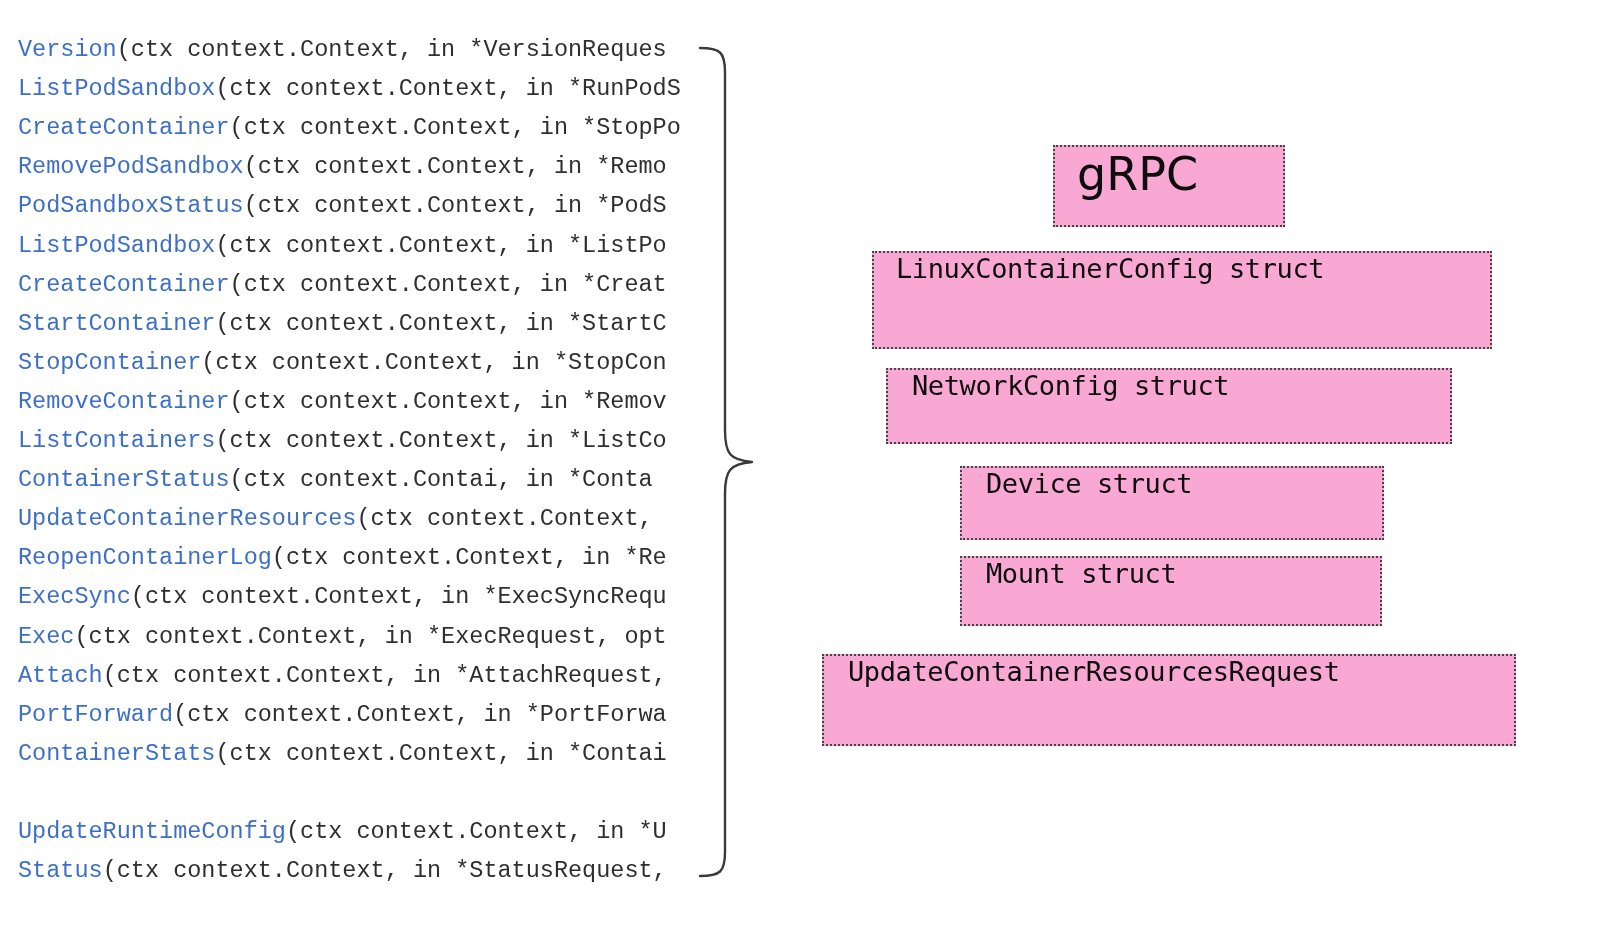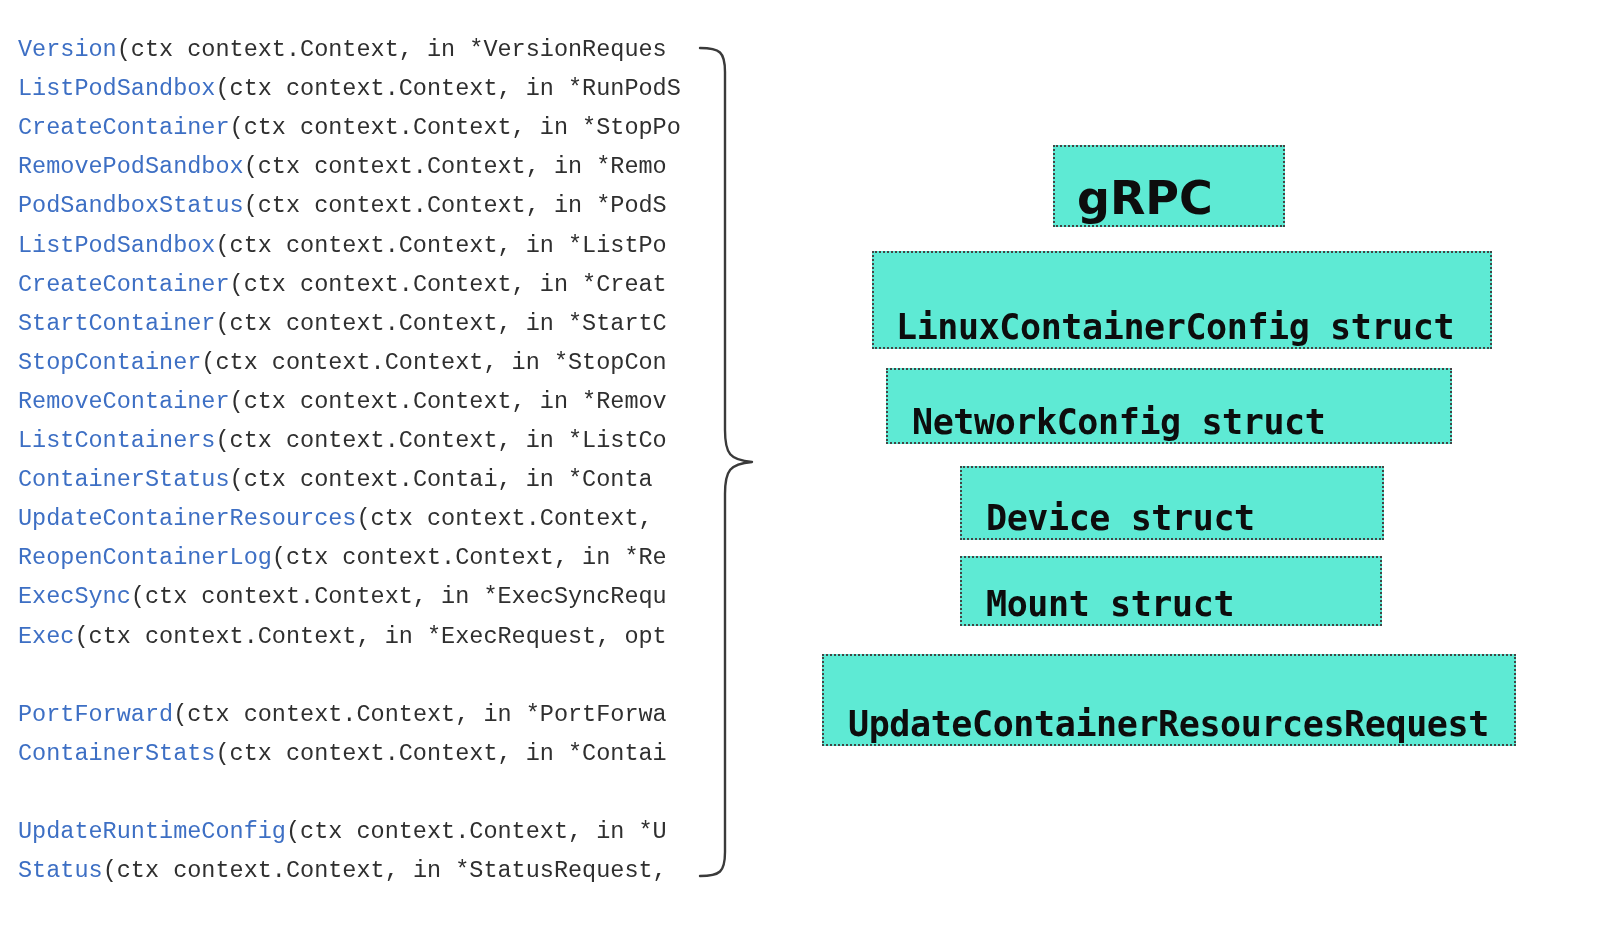--- a/index.html
+++ b/index.html
@@ -55,33 +55,32 @@
     width: 100px;
     height: 870px;
     pointer-events: none;
   }
 
   
   .dbox {
     position: absolute;
     box-sizing: border-box;
     border: 2px dotted #444444;
-    background: #5eead4;
+    background: #f9a8d4;
     display: flex;
-    align-items: flex-end;
-    font-weight: bold;
+    align-items: flex-start;
   }
   .dbox .dlabel {
     display: block;
     white-space: pre;
     color: #0d0d0d;
   }
   .mono .dlabel {
     font-family: "DejaVu Sans Mono", monospace;
-    font-size: 35px;
+    font-size: 27px;
     letter-spacing: -0.4px;
   }
   .sans .dlabel {
     font-family: "DejaVu Sans", sans-serif;
     font-size: 46px;
     letter-spacing: 0px;
   }
 
   #box-grpc  { left: 1053px; top: 145px; width: 232px; height: 82px; padding-left: 22px; }
   #box-linux { left: 872px;  top: 251px; width: 620px; height: 98px; padding-left: 0px; }
@@ -106,20 +105,21 @@
       <div class="code-line" style="top: 272.6px;"><span class="fn">CreateContainer</span><span class="rest">(ctx context.Context, in *Creat</span></div>
       <div class="code-line" style="top: 311.7px;"><span class="fn">StartContainer</span><span class="rest">(ctx context.Context, in *StartC</span></div>
       <div class="code-line" style="top: 350.8px;"><span class="fn">StopContainer</span><span class="rest">(ctx context.Context, in *StopCon</span></div>
       <div class="code-line" style="top: 389.9px;"><span class="fn">RemoveContainer</span><span class="rest">(ctx context.Context, in *Remov</span></div>
       <div class="code-line" style="top: 429px;"><span class="fn">ListContainers</span><span class="rest">(ctx context.Context, in *ListCo</span></div>
       <div class="code-line" style="top: 468.1px;"><span class="fn">ContainerStatus</span><span class="rest">(ctx context.Contai, in *Conta</span></div>
       <div class="code-line" style="top: 507.2px;"><span class="fn">UpdateContainerResources</span><span class="rest">(ctx context.Context, </span></div>
       <div class="code-line" style="top: 546.3px;"><span class="fn">ReopenContainerLog</span><span class="rest">(ctx context.Context, in *Re</span></div>
       <div class="code-line" style="top: 585.4px;"><span class="fn">ExecSync</span><span class="rest">(ctx context.Context, in *ExecSyncRequ</span></div>
       <div class="code-line" style="top: 624.5px;"><span class="fn">Exec</span><span class="rest">(ctx context.Context, in *ExecRequest, opt</span></div>
+      <div class="code-line" style="top: 663.6px;"><span class="fn">Attach</span><span class="rest">(ctx context.Context, in *AttachRequest,</span></div>
       <div class="code-line" style="top: 702.7px;"><span class="fn">PortForward</span><span class="rest">(ctx context.Context, in *PortForwa</span></div>
       <div class="code-line" style="top: 741.8px;"><span class="fn">ContainerStats</span><span class="rest">(ctx context.Context, in *Contai</span></div>
       <div class="code-line" style="top: 820px;"><span class="fn">UpdateRuntimeConfig</span><span class="rest">(ctx context.Context, in *U</span></div>
       <div class="code-line" style="top: 859.1px;"><span class="fn">Status</span><span class="rest">(ctx context.Context, in *StatusRequest,</span></div>
     </div>
 
   <svg id="brace" viewBox="0 0 100 870" width="100" height="870" preserveAspectRatio="none">
     <path d="M 10 18
              C 30 18, 35 22, 35 42
              L 35 400

